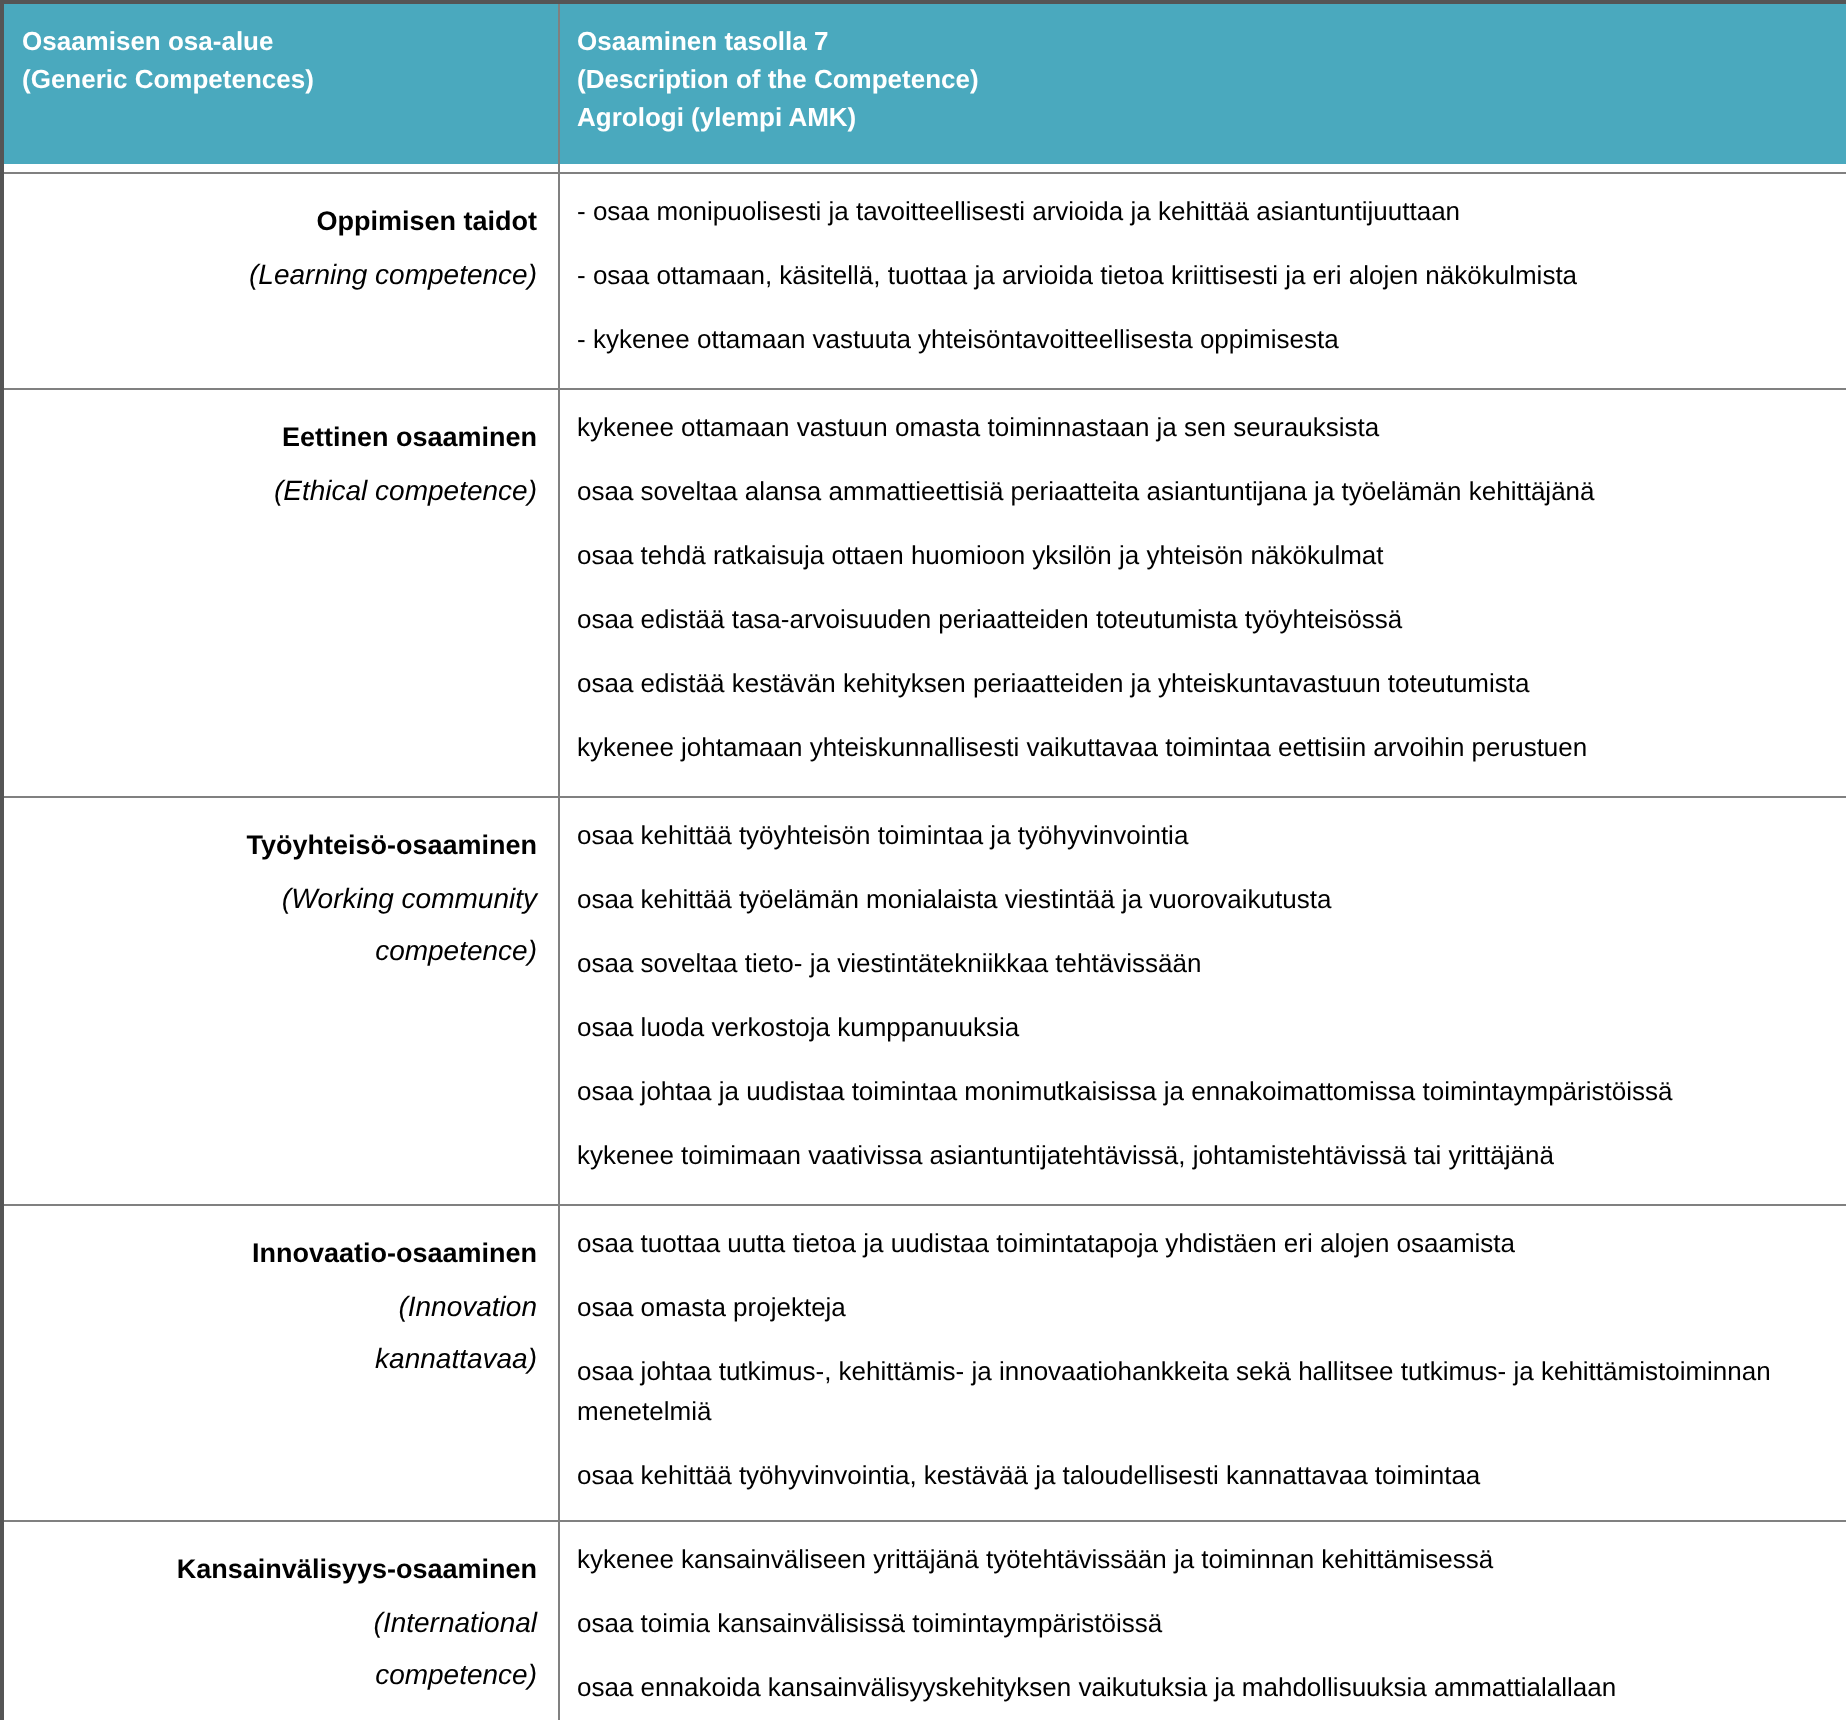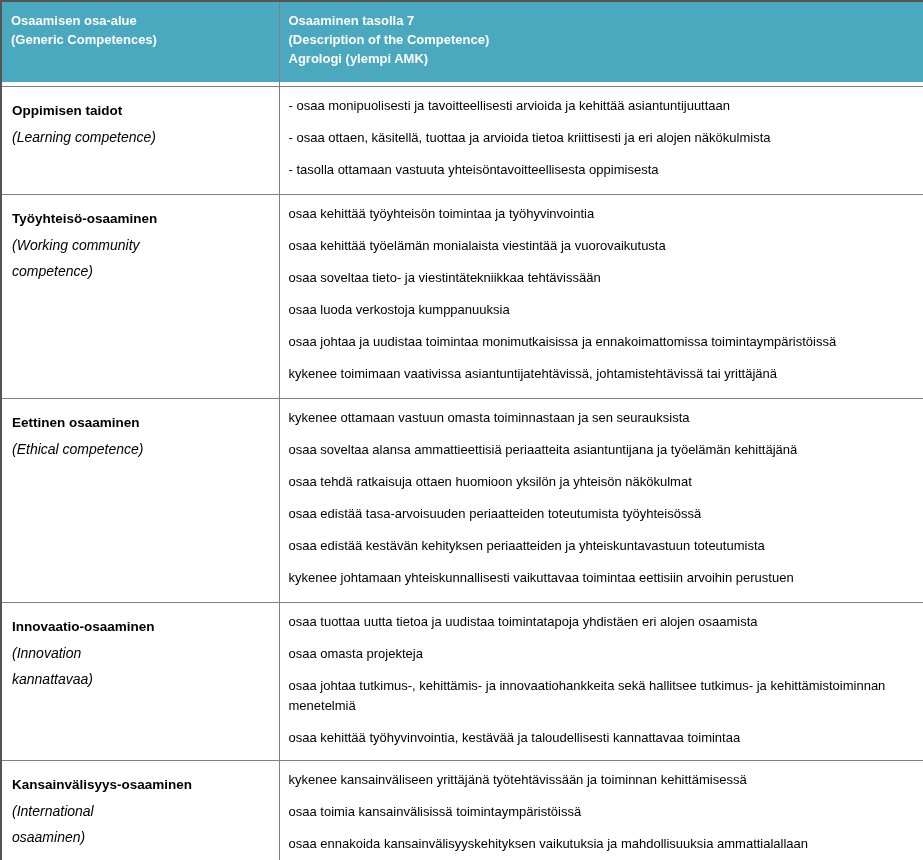--- a/index.html
+++ b/index.html
@@ -51,20 +51,21 @@
     font-size: 13px;
     font-weight: bold;
     line-height: 19px;
     padding: 9px 9px 0 9px;
     white-space: pre-line;
     
     box-shadow: inset 0 -4px 0 0 var(--page-bg);
   }
   td.cell-left {
     padding: 11px 10px 0 10px;
+    text-align: right;
   }
   .row-title {
     font-size: 13.5px;
     font-weight: bold;
     line-height: 26px;
   }
   .row-subtitle {
     font-size: 14px;
     font-style: italic;
     line-height: 26px;
@@ -98,22 +99,37 @@
       </tr>
     </thead>
     <tbody>
   <tr>
     <td class="cell-left">
       <div class="row-title">Oppimisen taidot</div>
       <div class="row-subtitle">(Learning competence)</div>
     </td>
     <td class="cell-right">
             <p class="desc-item">- osaa monipuolisesti ja tavoitteellisesti arvioida ja kehittää asiantuntijuuttaan</p>
-            <p class="desc-item">- osaa ottaen, käsitellä, tuottaa ja arvioida tietoa kriittisesti ja eri alojen näkökulmista</p>
-            <p class="desc-item">- tasolla ottamaan vastuuta yhteisöntavoitteellisesta oppimisesta</p>
+            <p class="desc-item">- osaa ottamaan, käsitellä, tuottaa ja arvioida tietoa kriittisesti ja eri alojen näkökulmista</p>
+            <p class="desc-item">- kykenee ottamaan vastuuta yhteisöntavoitteellisesta oppimisesta</p>
+          </td>
+  </tr>
+
+  <tr>
+    <td class="cell-left">
+      <div class="row-title">Eettinen osaaminen</div>
+      <div class="row-subtitle">(Ethical competence)</div>
+    </td>
+    <td class="cell-right">
+            <p class="desc-item">kykenee ottamaan vastuun omasta toiminnastaan ja sen seurauksista</p>
+            <p class="desc-item">osaa soveltaa alansa ammattieettisiä periaatteita asiantuntijana ja työelämän kehittäjänä</p>
+            <p class="desc-item">osaa tehdä ratkaisuja ottaen huomioon yksilön ja yhteisön näkökulmat</p>
+            <p class="desc-item">osaa edistää tasa-arvoisuuden periaatteiden toteutumista työyhteisössä</p>
+            <p class="desc-item">osaa edistää kestävän kehityksen periaatteiden ja yhteiskuntavastuun toteutumista</p>
+            <p class="desc-item">kykenee johtamaan yhteiskunnallisesti vaikuttavaa toimintaa eettisiin arvoihin perustuen</p>
           </td>
   </tr>
 
   <tr>
     <td class="cell-left">
       <div class="row-title">Työyhteisö-osaaminen</div>
       <div class="row-subtitle">(Working community
 competence)</div>
     </td>
     <td class="cell-right">
@@ -121,52 +137,37 @@
             <p class="desc-item">osaa kehittää työelämän monialaista viestintää ja vuorovaikutusta</p>
             <p class="desc-item">osaa soveltaa tieto- ja viestintätekniikkaa tehtävissään</p>
             <p class="desc-item">osaa luoda verkostoja kumppanuuksia</p>
             <p class="desc-item">osaa johtaa ja uudistaa toimintaa monimutkaisissa ja ennakoimattomissa toimintaympäristöissä</p>
             <p class="desc-item">kykenee toimimaan vaativissa asiantuntijatehtävissä, johtamistehtävissä tai yrittäjänä</p>
           </td>
   </tr>
 
   <tr>
     <td class="cell-left">
-      <div class="row-title">Eettinen osaaminen</div>
-      <div class="row-subtitle">(Ethical competence)</div>
-    </td>
-    <td class="cell-right">
-            <p class="desc-item">kykenee ottamaan vastuun omasta toiminnastaan ja sen seurauksista</p>
-            <p class="desc-item">osaa soveltaa alansa ammattieettisiä periaatteita asiantuntijana ja työelämän kehittäjänä</p>
-            <p class="desc-item">osaa tehdä ratkaisuja ottaen huomioon yksilön ja yhteisön näkökulmat</p>
-            <p class="desc-item">osaa edistää tasa-arvoisuuden periaatteiden toteutumista työyhteisössä</p>
-            <p class="desc-item">osaa edistää kestävän kehityksen periaatteiden ja yhteiskuntavastuun toteutumista</p>
-            <p class="desc-item">kykenee johtamaan yhteiskunnallisesti vaikuttavaa toimintaa eettisiin arvoihin perustuen</p>
-          </td>
-  </tr>
-
-  <tr>
-    <td class="cell-left">
       <div class="row-title">Innovaatio-osaaminen</div>
       <div class="row-subtitle">(Innovation
 kannattavaa)</div>
     </td>
     <td class="cell-right">
             <p class="desc-item">osaa tuottaa uutta tietoa ja uudistaa toimintatapoja yhdistäen eri alojen osaamista</p>
             <p class="desc-item">osaa omasta projekteja</p>
             <p class="desc-item">osaa johtaa tutkimus-, kehittämis- ja innovaatiohankkeita sekä hallitsee tutkimus- ja kehittämistoiminnan menetelmiä</p>
             <p class="desc-item">osaa kehittää työhyvinvointia, kestävää ja taloudellisesti kannattavaa toimintaa</p>
           </td>
   </tr>
 
   <tr>
     <td class="cell-left">
       <div class="row-title">Kansainvälisyys-osaaminen</div>
       <div class="row-subtitle">(International
-osaaminen)</div>
+competence)</div>
     </td>
     <td class="cell-right">
             <p class="desc-item">kykenee kansainväliseen yrittäjänä työtehtävissään ja toiminnan kehittämisessä</p>
             <p class="desc-item">osaa toimia kansainvälisissä toimintaympäristöissä</p>
             <p class="desc-item">osaa ennakoida kansainvälisyyskehityksen vaikutuksia ja mahdollisuuksia ammattialallaan</p>
           </td>
   </tr>
 </tbody>
   </table>
 </div>

